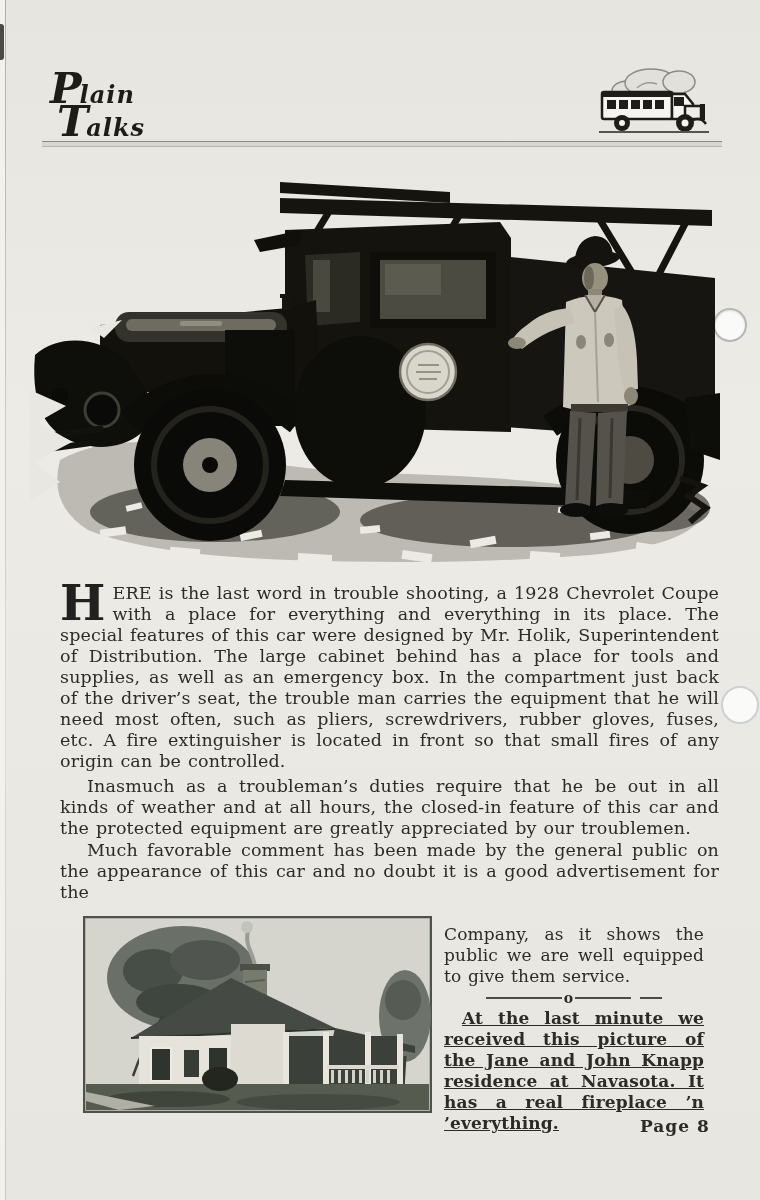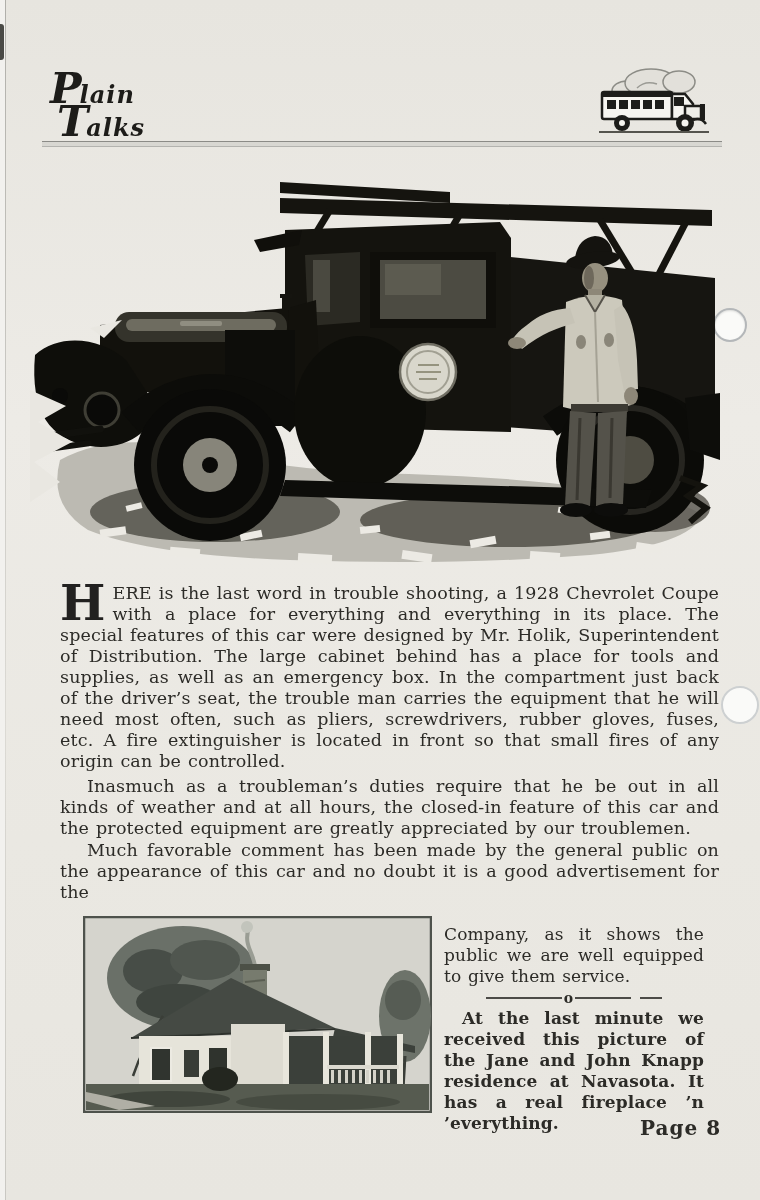--- a/index.html
+++ b/index.html
@@ -33,22 +33,22 @@
   #p2{top:776px;}
   #p3{top:840px;}
   .rightcol{left:444px;top:924px;width:260px;}
   .rightcol p{font-size:17px;line-height:21px;text-align:justify;letter-spacing:.15px;word-spacing:1px;margin:0;}
   .rightcol .p4{text-indent:18px;}
   .divider{display:flex;align-items:center;justify-content:center;margin:3px 0 2px 0;height:16px;}
   .divider .ln{height:1.5px;background:#4c4b47;}
   .divider .a{width:76px;}.divider .b{width:56px;margin-right:9px;}.divider .c{width:22px;}
   .divider .o{font-size:14px;font-weight:bold;padding:0 2px;line-height:14px;}
   .note{font-size:15.5px;line-height:20px;font-weight:bold;letter-spacing:.4px;
-    text-align:justify;word-spacing:1px;margin:4px 0 0 0;text-indent:18px;}
-  .pageno{left:640px;top:1116px;font-size:20px;font-weight:bold;letter-spacing:1px;}
+    text-align:justify;word-spacing:1px;margin:4px 0 0 0;text-indent:18px;text-decoration:underline;}
+  .pageno{left:640px;top:1116px;font-size:17px;font-weight:bold;letter-spacing:1px;}
   
   .carphoto{left:30px;top:160px;width:690px;height:415px;}
   .housephoto{left:83px;top:916px;width:349px;height:197px;}
   .buslogo{left:597px;top:64px;width:116px;height:74px;}
   svg{display:block;}
 </style>
 </head>
 <body>
 
 <div id="page">

